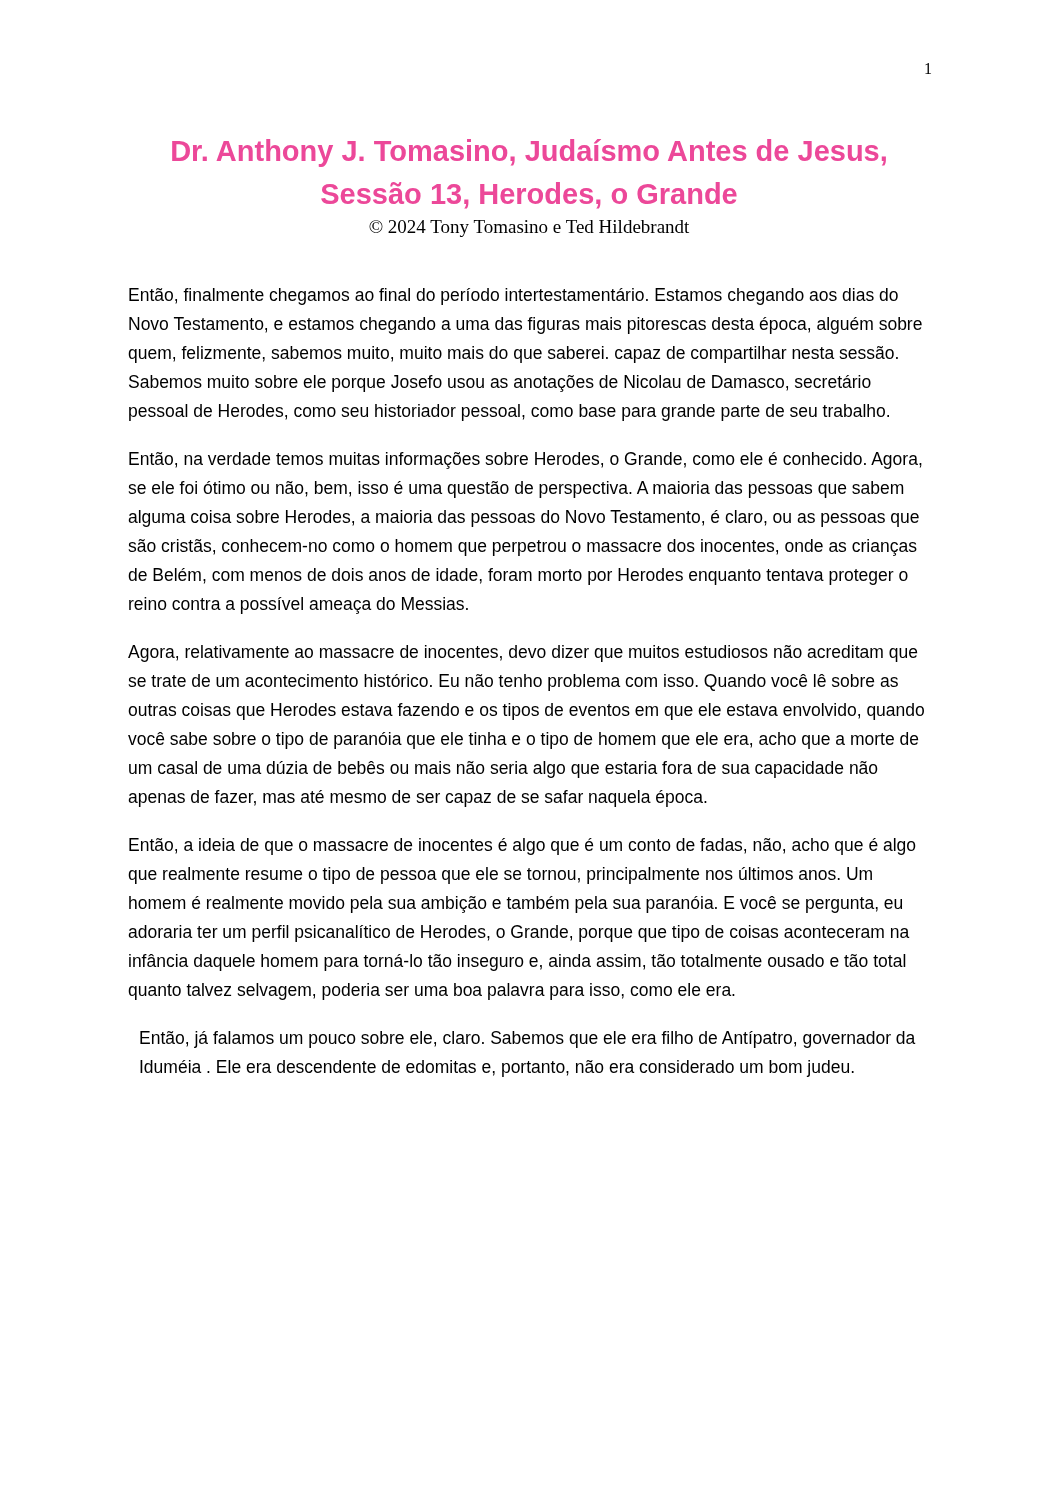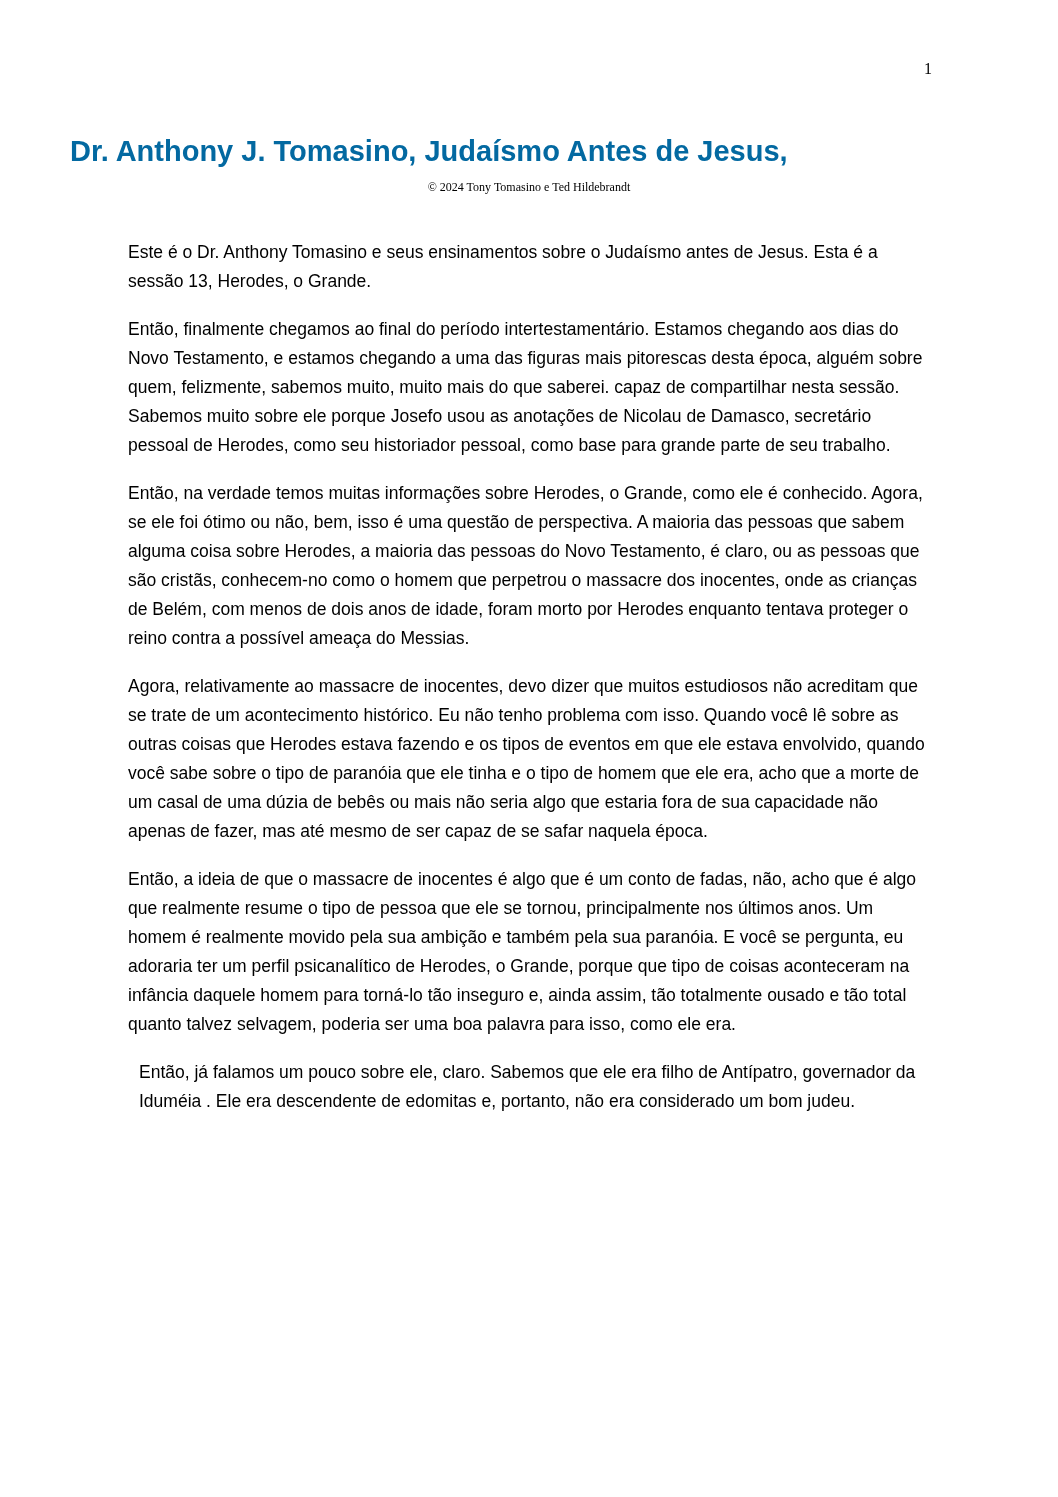--- a/index.html
+++ b/index.html
@@ -16,32 +16,33 @@
   .page-number {
     position: absolute;
     top: 60px;
     right: 126px;
     font-family: "Liberation Serif", serif;
     font-size: 16px;
     color: #000000;
   }
   .doc-title {
     margin: 130px 70px 0 70px;
+    text-align: center;
     font-family: "Liberation Sans", sans-serif;
     font-weight: 700;
     font-size: 29px;
     line-height: 1.48;
-    color: #0369a1;
+    color: #ec4899;
   }
   .doc-title span { display: block; }
   .copyright {
-    margin-top: 7px;
+    margin-top: 0;
     text-align: center;
     font-family: "Liberation Serif", serif;
-    font-size: 12px;
+    font-size: 19px;
     color: #000000;
   }
   .doc-body {
     margin: 43px 128px 0 128px;
     font-family: "Liberation Sans", sans-serif;
     font-size: 17.5px;
     line-height: 29px;
     color: #000000;
     text-align: left;
   }
@@ -50,26 +51,26 @@
 </style>
 </head>
 <body>
 
 <div class="page">
 
   <div class="page-number">1</div>
 
   <h1 class="doc-title">
     <span>Dr. Anthony J. Tomasino, Judaísmo Antes de Jesus,</span>
+    <span>Sessão 13, Herodes, o Grande</span>
   </h1>
 
   <div class="copyright">© 2024 Tony Tomasino e Ted Hildebrandt</div>
 
   <div class="doc-body">
-    <p>Este é o Dr. Anthony Tomasino e seus ensinamentos sobre o Judaísmo antes de Jesus. Esta é a sessão 13, Herodes, o Grande.</p>
     <p>Então, finalmente chegamos ao final do período intertestamentário. Estamos chegando aos dias do Novo Testamento, e estamos chegando a uma das figuras mais pitorescas desta época, alguém sobre quem, felizmente, sabemos muito, muito mais do que saberei. capaz de compartilhar nesta sessão. Sabemos muito sobre ele porque Josefo usou as anotações de Nicolau de Damasco, secretário pessoal de Herodes, como seu historiador pessoal, como base para grande parte de seu trabalho.</p>
     <p>Então, na verdade temos muitas informações sobre Herodes, o Grande, como ele é conhecido. Agora, se ele foi ótimo ou não, bem, isso é uma questão de perspectiva. A maioria das pessoas que sabem alguma coisa sobre Herodes, a maioria das pessoas do Novo Testamento, é claro, ou as pessoas que são cristãs, conhecem-no como o homem que perpetrou o massacre dos inocentes, onde as crianças de Belém, com menos de dois anos de idade, foram morto por Herodes enquanto tentava proteger o reino contra a possível ameaça do Messias.</p>
     <p>Agora, relativamente ao massacre de inocentes, devo dizer que muitos estudiosos não acreditam que se trate de um acontecimento histórico. Eu não tenho problema com isso. Quando você lê sobre as outras coisas que Herodes estava fazendo e os tipos de eventos em que ele estava envolvido, quando você sabe sobre o tipo de paranóia que ele tinha e o tipo de homem que ele era, acho que a morte de um casal de uma dúzia de bebês ou mais não seria algo que estaria fora de sua capacidade não apenas de fazer, mas até mesmo de ser capaz de se safar naquela época.</p>
     <p>Então, a ideia de que o massacre de inocentes é algo que é um conto de fadas, não, acho que é algo que realmente resume o tipo de pessoa que ele se tornou, principalmente nos últimos anos. Um homem é realmente movido pela sua ambição e também pela sua paranóia. E você se pergunta, eu adoraria ter um perfil psicanalítico de Herodes, o Grande, porque que tipo de coisas aconteceram na infância daquele homem para torná-lo tão inseguro e, ainda assim, tão totalmente ousado e tão total quanto talvez selvagem, poderia ser uma boa palavra para isso, como ele era.</p>
     <p>Então, já falamos um pouco sobre ele, claro. Sabemos que ele era filho de Antípatro, governador da Iduméia . Ele era descendente de edomitas e, portanto, não era considerado um bom judeu.</p>
   </div>
 
 </div>
 
 </body></html>

